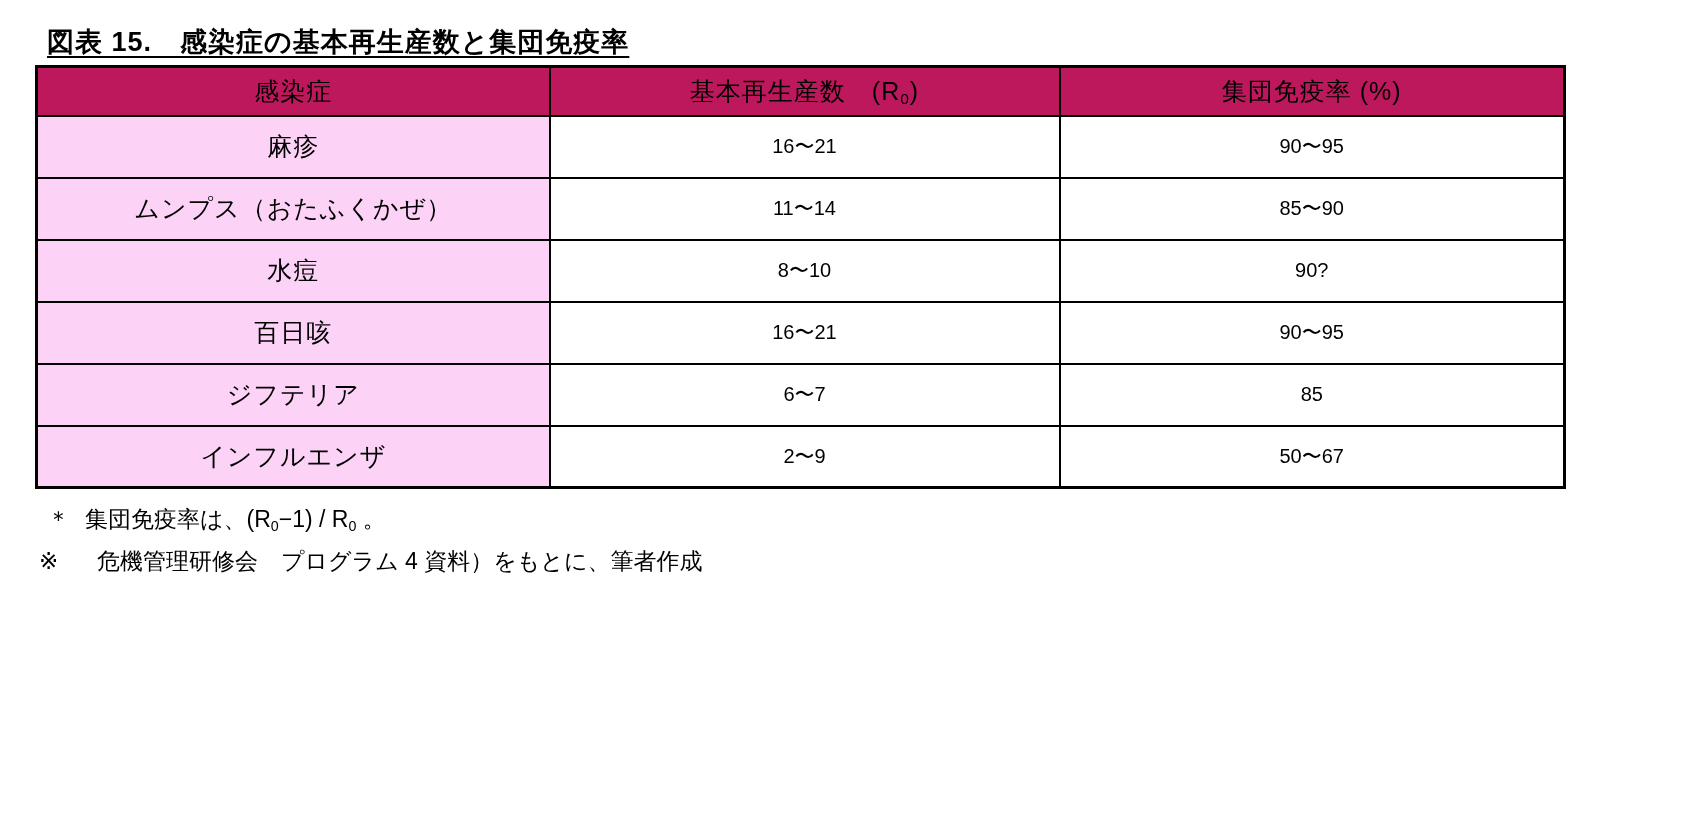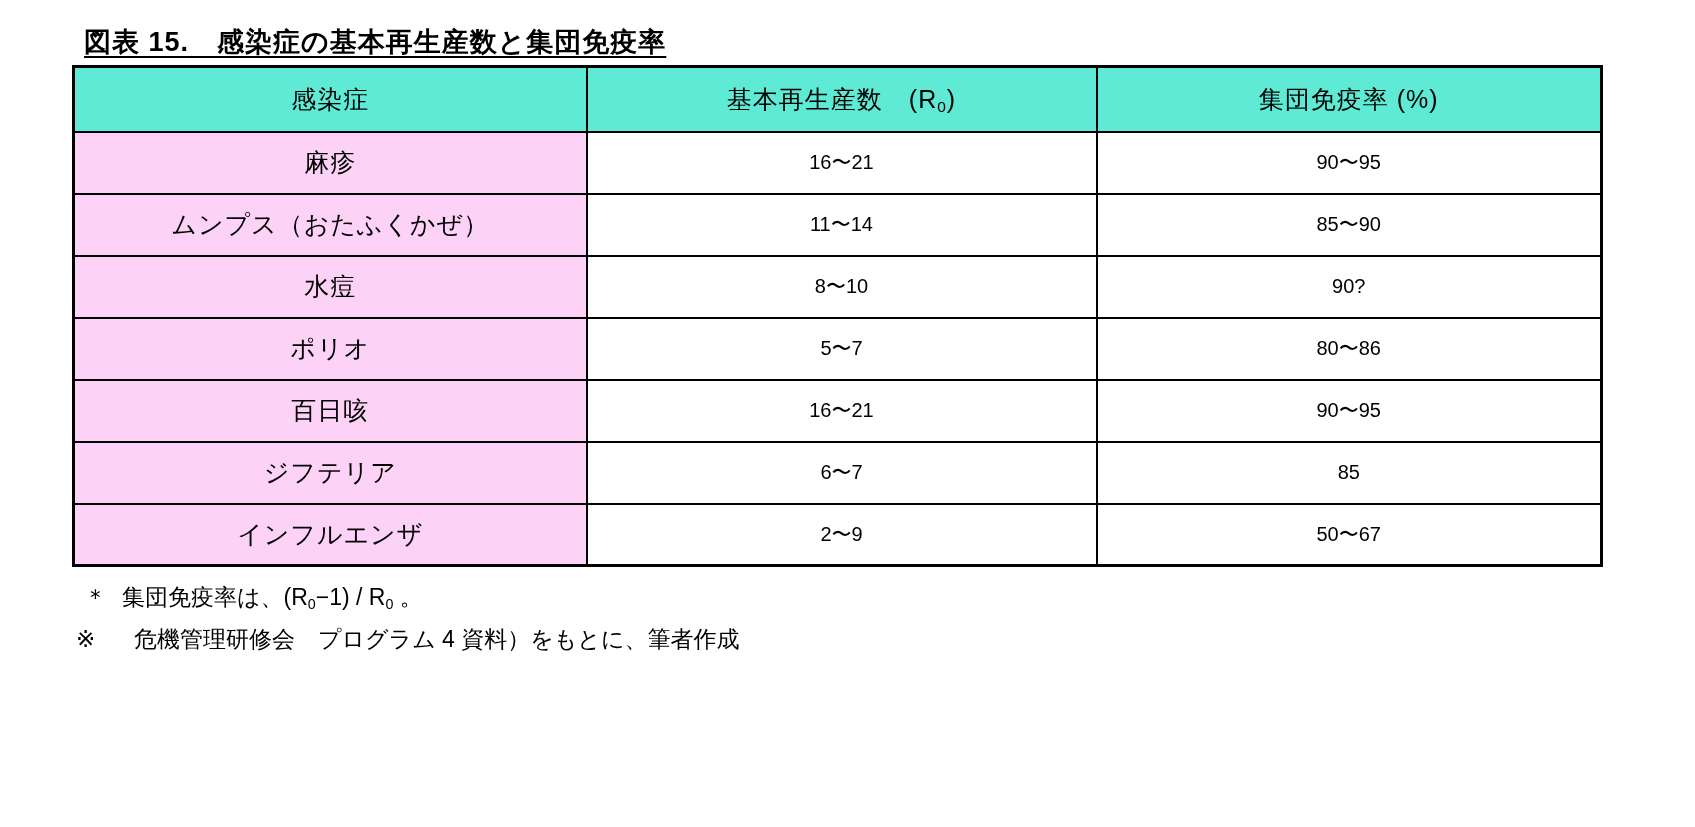--- a/index.html
+++ b/index.html
@@ -4,21 +4,21 @@
 <style>
   * { margin: 0; padding: 0; box-sizing: border-box; }
   html, body { background: #ffffff; }
   body {
     width: 1695px;
     height: 827px;
     font-family: "Liberation Sans", "DejaVu Sans", sans-serif;
     color: #000000;
     overflow: hidden;
   }
-  .page { padding: 24px 0 0 72px; }
+  .page { padding: 24px 0 0 35px; }
 
   .figure-title {
     display: inline-block;
     font-size: 27px;
     font-weight: bold;
     letter-spacing: 1px;
     text-decoration: underline;
     text-underline-offset: 5px;
     text-decoration-thickness: 2px;
     margin-left: 12px;
@@ -34,22 +34,22 @@
   table.r0-table col.c1 { width: 513px; }
   table.r0-table col.c2 { width: 510px; }
   table.r0-table col.c3 { width: 505px; }
 
   table.r0-table th, table.r0-table td {
     border: 2px solid #000000;
     text-align: center;
     vertical-align: middle;
   }
   table.r0-table th {
-    background: #5eead4;
-    height: 65px;
+    background: #be185d;
+    height: 49px;
     font-size: 25px;
     font-weight: normal;
     letter-spacing: 1px;
   }
   table.r0-table td { height: 62px; text-align: center; }
   td.disease-cell {
     background: #fcd3f7;
     font-size: 25px;
     letter-spacing: 1px;
   }
@@ -104,25 +104,20 @@
         <td class="disease-cell">ムンプス（おたふくかぜ）</td>
         <td class="num-cell">11〜14</td>
         <td class="num-cell">85〜90</td>
       </tr>
       <tr>
         <td class="disease-cell">水痘</td>
         <td class="num-cell">8〜10</td>
         <td class="num-cell">90?</td>
       </tr>
       <tr>
-        <td class="disease-cell">ポリオ</td>
-        <td class="num-cell">5〜7</td>
-        <td class="num-cell">80〜86</td>
-      </tr>
-      <tr>
         <td class="disease-cell">百日咳</td>
         <td class="num-cell">16〜21</td>
         <td class="num-cell">90〜95</td>
       </tr>
       <tr>
         <td class="disease-cell">ジフテリア</td>
         <td class="num-cell">6〜7</td>
         <td class="num-cell">85</td>
       </tr>
       <tr>

